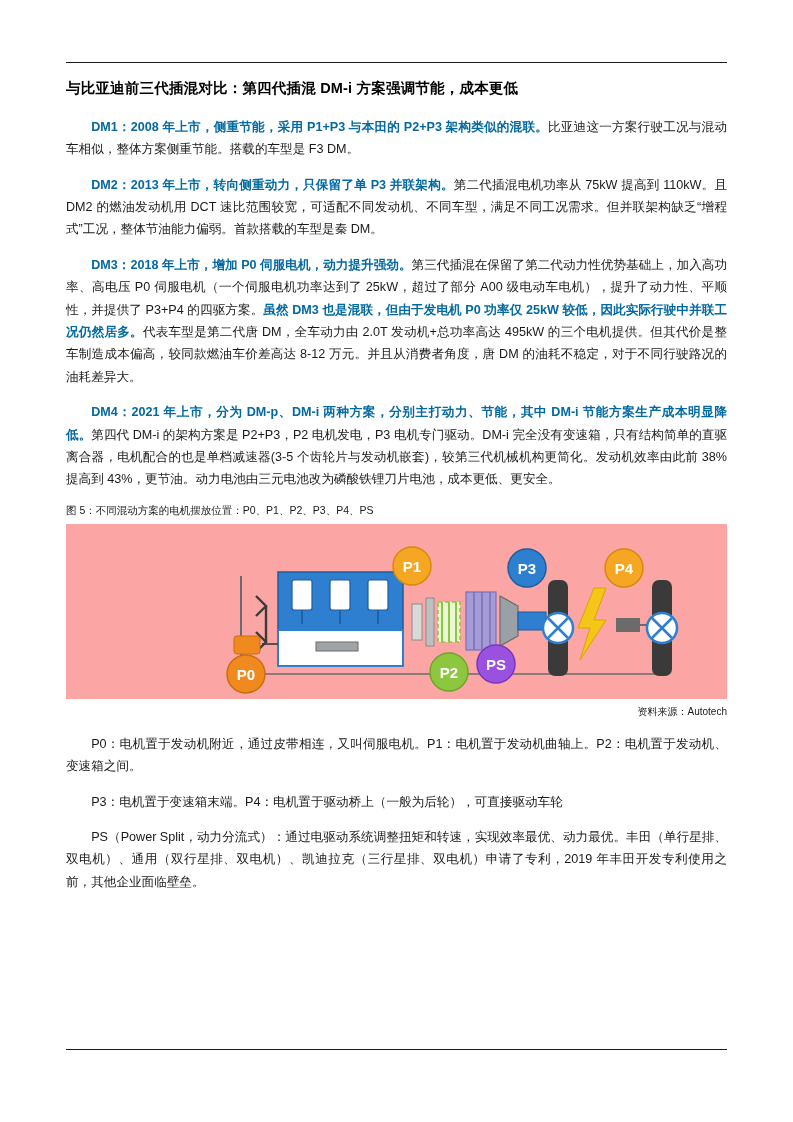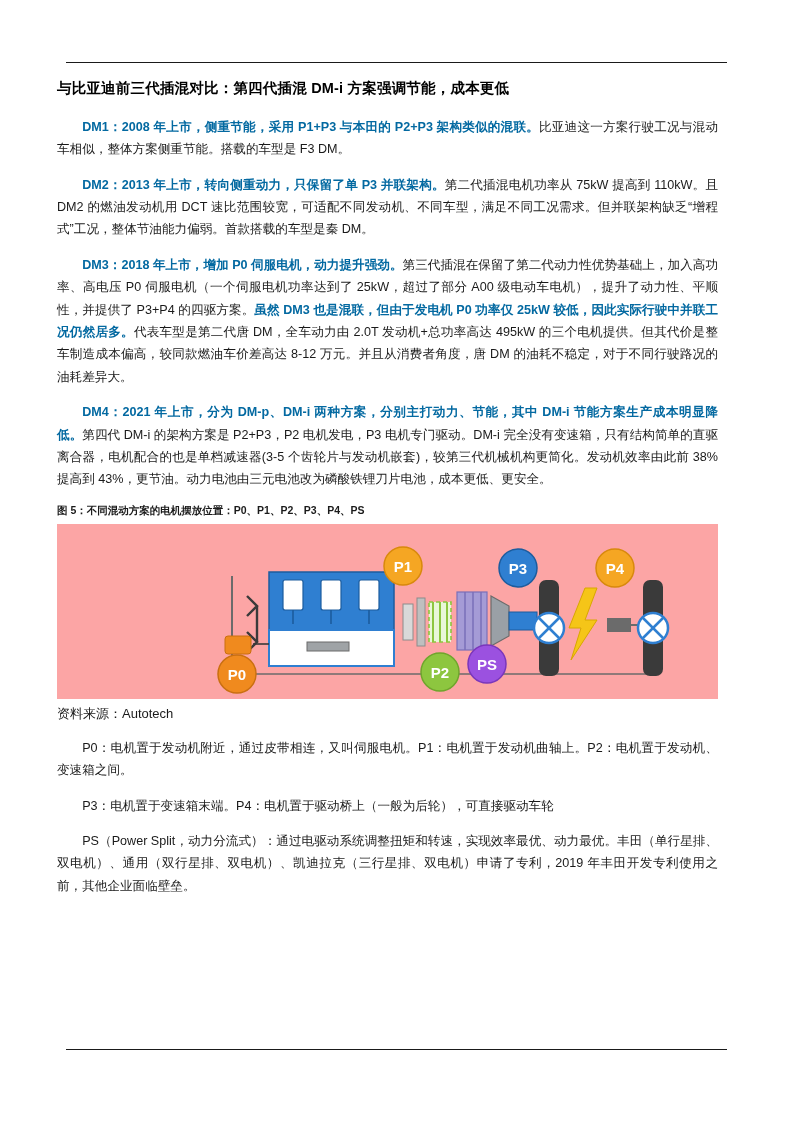--- a/index.html
+++ b/index.html
@@ -32,21 +32,21 @@
   .rule-bottom {
     position: absolute;
     left: 66px;
     right: 66px;
     bottom: 72px;
     height: 1px;
     background: #1a1a1a;
   }
   .content {
     position: absolute;
-    left: 57px;
+    left: 66px;
     top: 78px;
     width: 661px;
   }
   h1.doc-title {
     font-size: 14.5px;
     font-weight: bold;
     line-height: 1.5;
     margin: 0 0 16px 0;
     letter-spacing: 0.2px;
     color: #000;
@@ -65,27 +65,27 @@
     color: #0369a1;
   }
   .figure {
     margin: 10px 0 4px 0;
   }
   .fig-caption {
     font-size: 10.5px;
     color: #1a1a1a;
     margin: 6px 0 6px 0;
     text-indent: 0;
-    font-weight: bold;
   }
   .fig-source {
-    font-size: 13px;
-    color: #1a1a1a;
-    margin: 6px 0 14px 0;
+    font-size: 10px;
+    color: #1a1a1a;
+    margin: 6px 0 14px 9px;
     text-indent: 0;
+    text-align: right;
   }
   .fig-box {
     width: 661px;
     height: 175px;
     position: relative;
     background: #fca5a5;
   }
   .bullet {
     font-size: 12.6px;
     line-height: 1.78;

